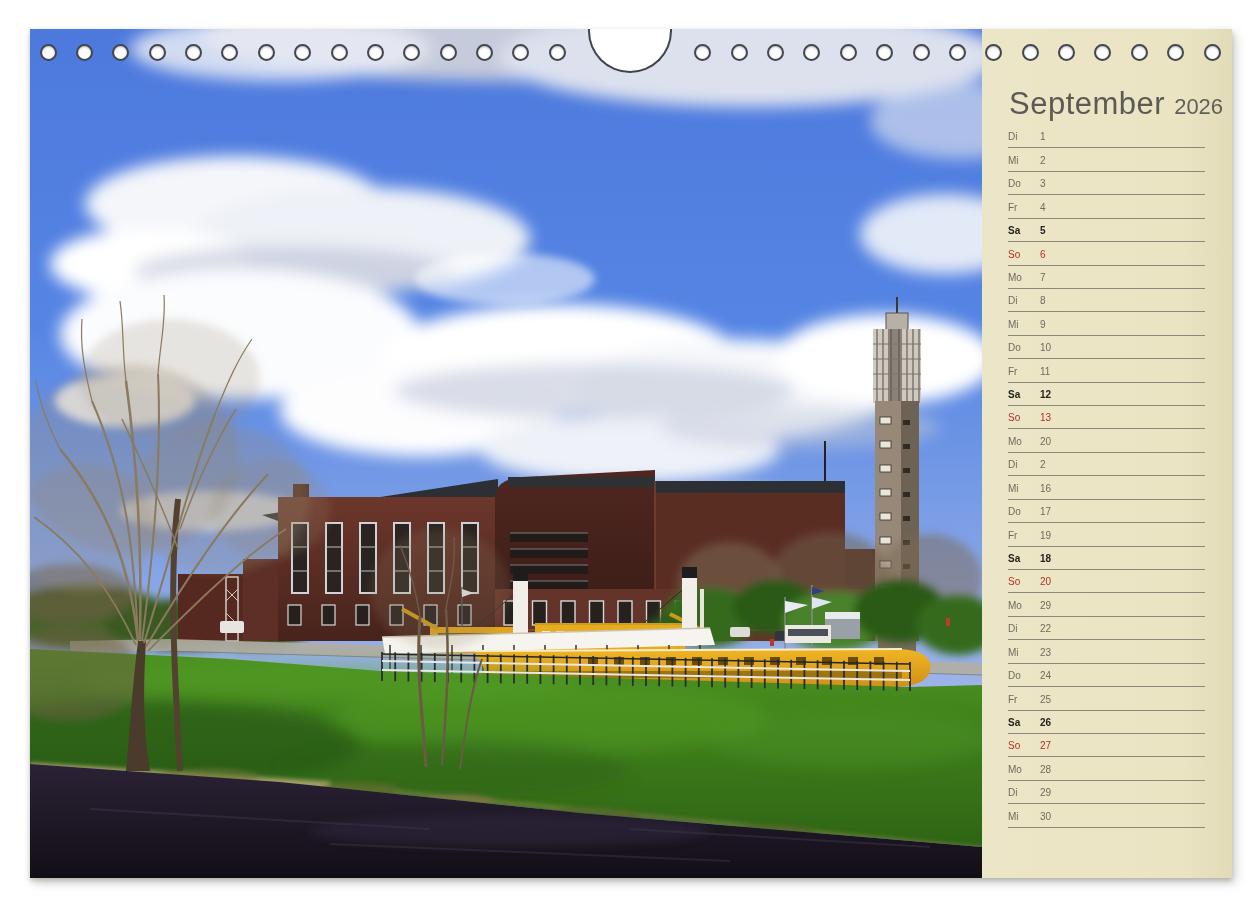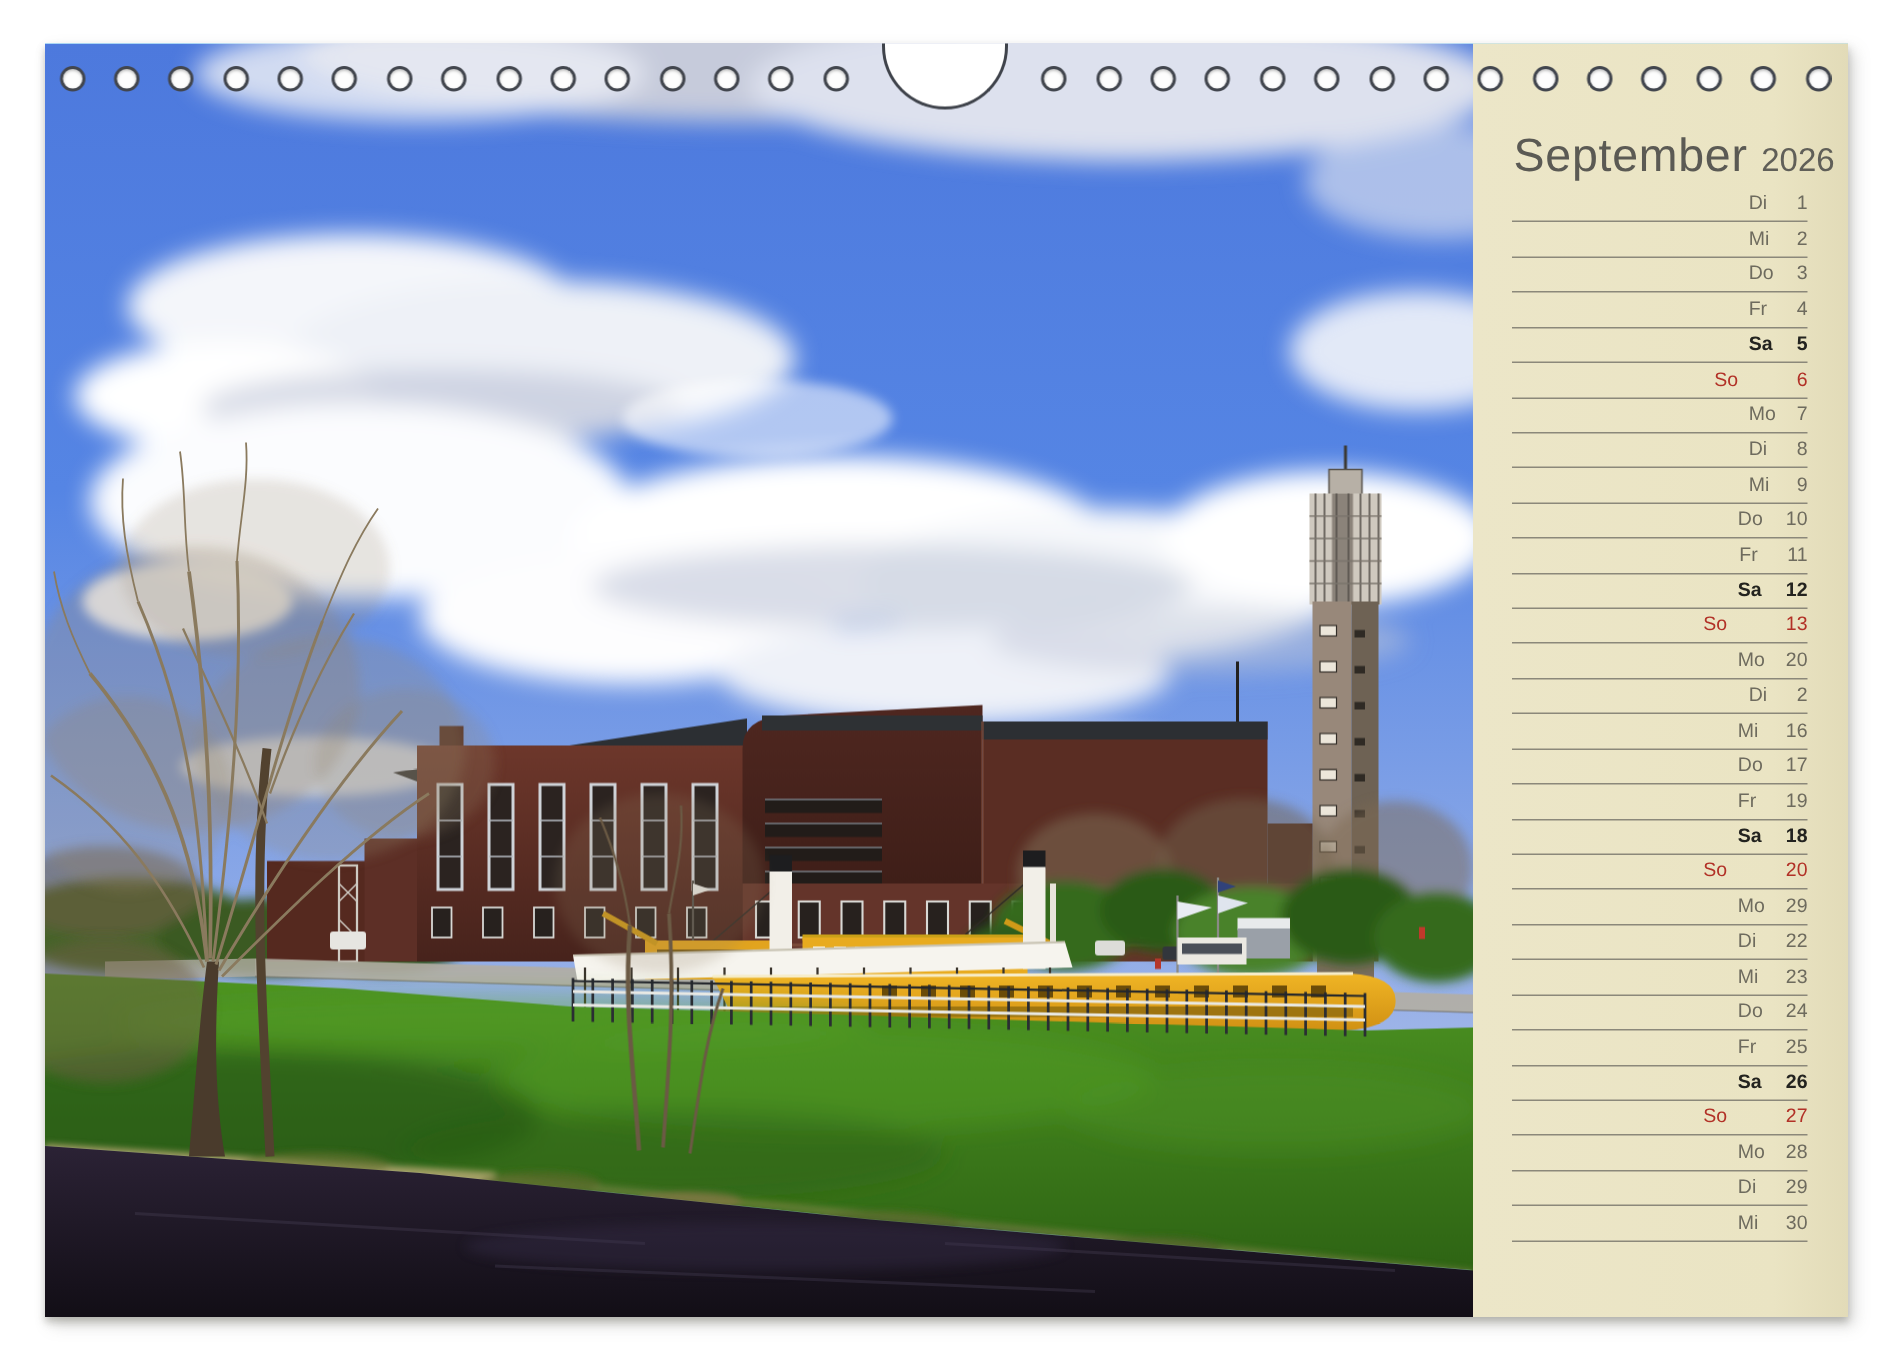--- a/index.html
+++ b/index.html
@@ -21,26 +21,26 @@
   .title{
     position:absolute;left:27px;top:57px;white-space:nowrap;
     color:var(--title-color);
   }
   .title .month{font-size:31px;letter-spacing:.5px;}
   .title .year{font-size:22px;margin-left:9px;color:#605f58;}
   .rows{position:absolute;left:26px;top:96px;width:197px;}
   .day-row{
     height:23.43px;border-bottom:1px solid var(--line-color);
     display:flex;align-items:flex-end;box-sizing:border-box;
-    padding-bottom:5px;font-size:13px;color:var(--weekday-color);justify-content:flex-end;
+    padding-bottom:5px;font-size:10px;color:var(--weekday-color);
   }
   .day-row .wd{display:inline-block;width:27px;}
   .day-row .num{display:inline-block;margin-left:5px;}
   .day-row.saturday{font-weight:bold;color:var(--saturday-color);}
-  .day-row.sunday{color:var(--sunday-color);gap:23px;}
+  .day-row.sunday{color:var(--sunday-color);}
   .hole{
     position:absolute;width:13px;height:13px;border-radius:50%;
     background:#fdfdfd;border:2px solid #42464e;top:15px;
     box-shadow:inset 0 1px 2px rgba(0,0,0,.25);
   }
   .hanger{
     position:absolute;left:558px;top:0;width:84px;height:44px;
     background:#ffffff;border:2px solid #3f434b;border-top:none;
     border-radius:0 0 84px 84px;box-sizing:border-box;
   }

